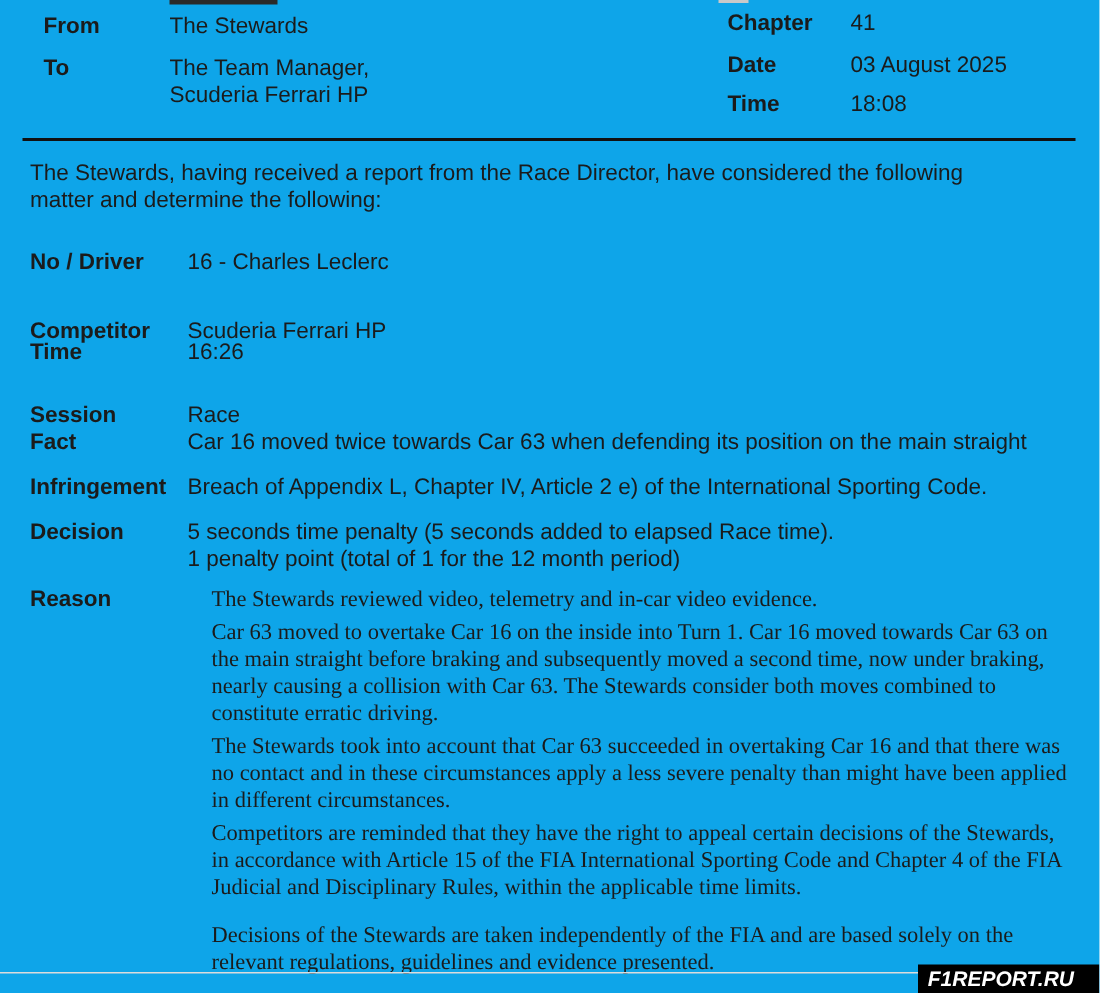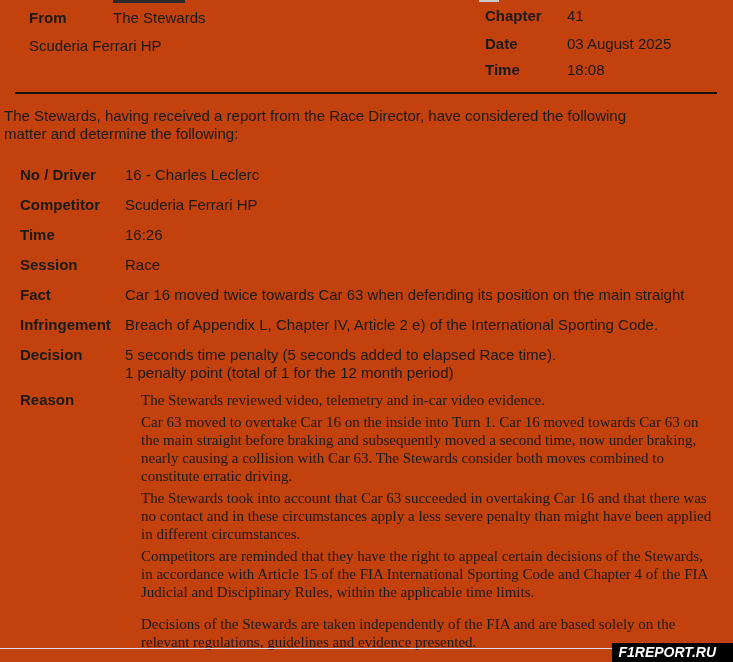--- a/index.html
+++ b/index.html
@@ -1,38 +1,38 @@
 <!DOCTYPE html>
 <html><head>
 <meta charset="utf-8">
 <style>
   html, body { margin: 0; padding: 0; background: #ffffff; }
   .page {
     position: relative;
     width: 733px;
     height: 662px;
-    background: #c2410c;
+    background: #0ea5e9;
     overflow: hidden;
     font-family: "Liberation Sans", sans-serif;
     font-size: 15px;
     line-height: 18px;
     color: #1b1b1b;
   }
   .hrow { position: absolute; display: flex; }
   .hrow .lbl { font-weight: bold; }
   .hdr-left .lbl  { width: 84px; flex: 0 0 84px; }
   .hdr-right .lbl { width: 82px; flex: 0 0 82px; }
   .frow { position: absolute; left: 20px; display: flex; }
   .frow .lbl { font-weight: bold; width: 105px; flex: 0 0 105px; }
   .frow .val { width: 592px; }
   .rule {
     position: absolute; left: 15px; top: 92px;
     width: 702px; height: 2px; background: #111111;
   }
-  .intro { position: absolute; left: 4px; top: 107px; width: 660px; }
+  .intro { position: absolute; left: 20px; top: 107px; width: 660px; }
   .reason-val p { margin: 0 0 4px 16px; font-family: Liberation Serif, serif; }
   .reason-val .footer-note { margin-top: 14px; margin-bottom: 0; }
   .watermark {
     position: absolute; right: 0; bottom: 0;
     background: #000000; color: #ffffff;
     font-weight: bold; font-style: italic;
     font-size: 14px; line-height: 14px;
     padding: 2px 17px 3px 7px;
     letter-spacing: 0px;
   }
@@ -55,21 +55,23 @@
 <div class="page">
 
   <div class="crop-artifact-left"></div>
   <div class="crop-artifact-right"></div>
 
   <div class="hrow hdr-left" style="left:29px; top:9px;">
     <div class="lbl">From</div>
     <div class="val">The Stewards</div>
   </div>
   <div class="hrow hdr-left" style="left:29px; top:37px;">
+    <div class="lbl">To</div>
     <div class="val">
+      <div>The Team Manager,</div>
       <div>Scuderia Ferrari HP</div>
     </div>
   </div>
 
   <div class="hrow hdr-right" style="left:485px; top:7px;">
     <div class="lbl">Chapter</div>
     <div class="val">41</div>
   </div>
   <div class="hrow hdr-right" style="left:485px; top:35px;">
     <div class="lbl">Date</div>
@@ -81,29 +83,29 @@
   </div>
 
   <div class="rule"></div>
 
   <div class="intro">The Stewards, having received a report from the Race Director, have considered the following matter and determine the following:</div>
 
   <div class="frow" style="top:166px;">
     <div class="lbl">No / Driver</div>
     <div class="val">16 - Charles Leclerc</div>
   </div>
-  <div class="frow" style="top:196px;align-items:flex-end;">
+  <div class="frow" style="top:212px;align-items:flex-end;">
     <div class="lbl">Competitor</div>
     <div class="val">Scuderia Ferrari HP</div>
   </div>
   <div class="frow" style="top:226px;">
     <div class="lbl">Time</div>
     <div class="val">16:26</div>
   </div>
-  <div class="frow" style="top:256px;">
+  <div class="frow" style="top:268px;">
     <div class="lbl">Session</div>
     <div class="val">Race</div>
   </div>
   <div class="frow" style="top:286px;">
     <div class="lbl">Fact</div>
     <div class="val">Car 16 moved twice towards Car 63 when defending its position on the main straight</div>
   </div>
   <div class="frow" style="top:316px;">
     <div class="lbl">Infringement</div>
     <div class="val">Breach of Appendix L, Chapter IV, Article 2 e) of the International Sporting Code.</div>

